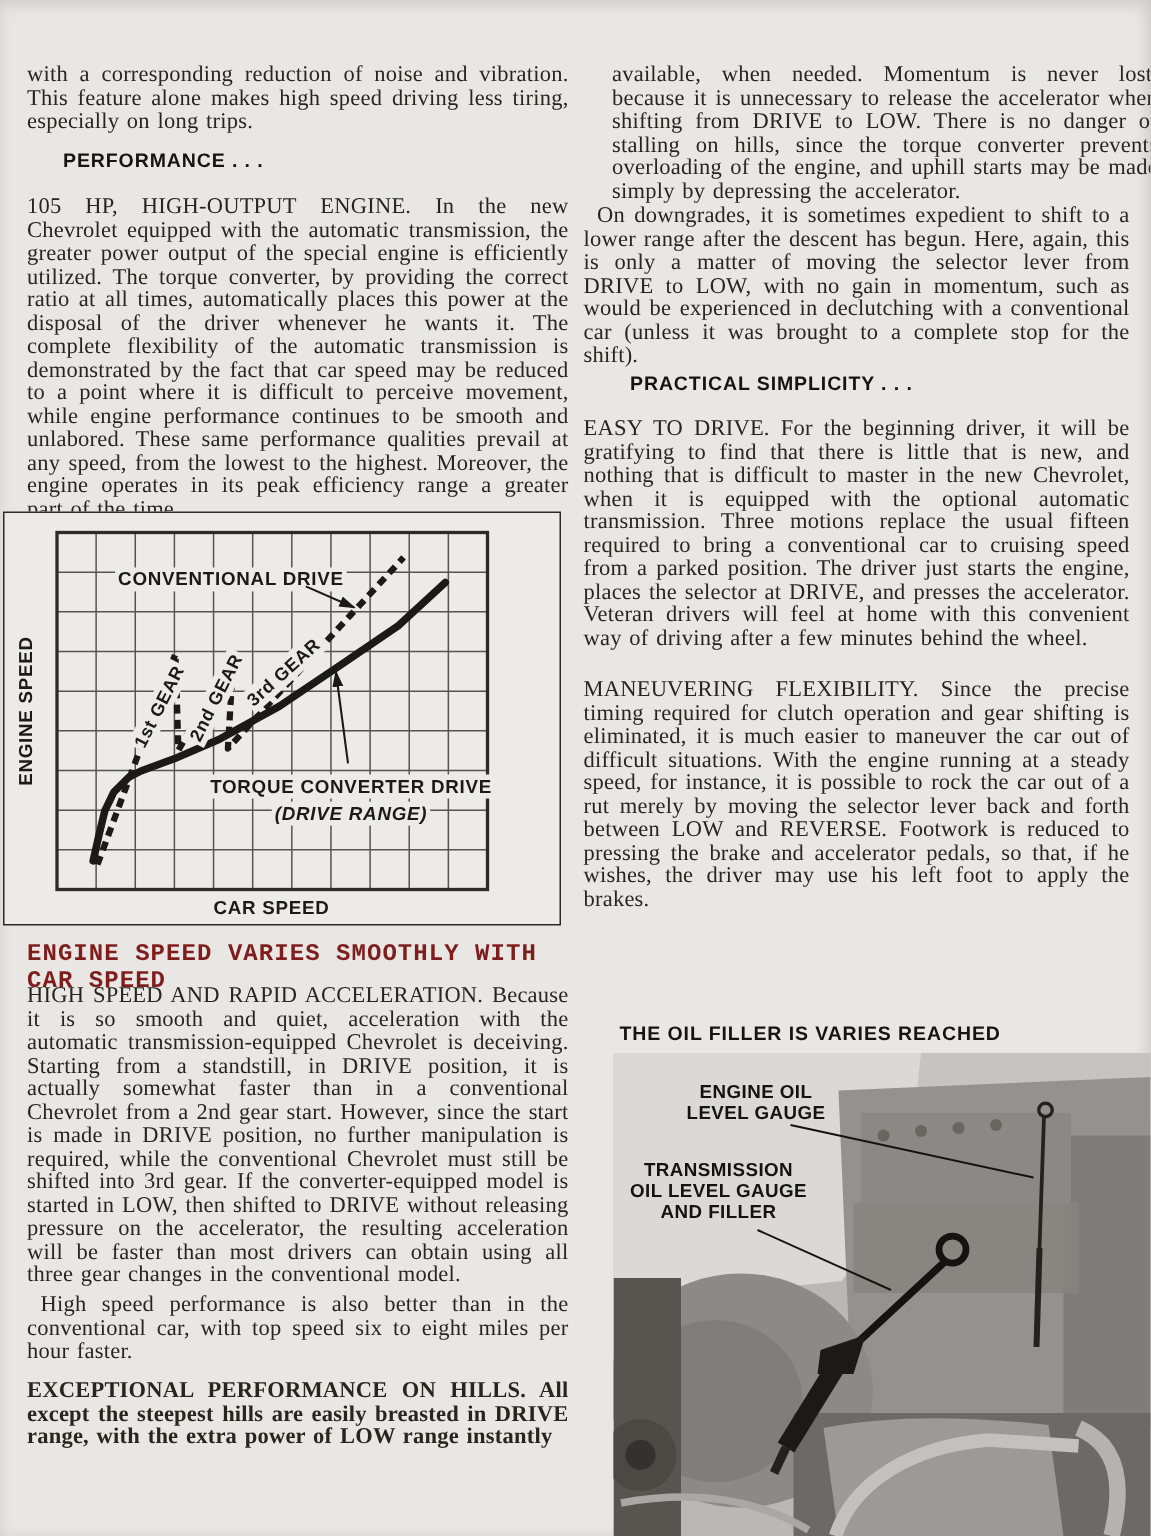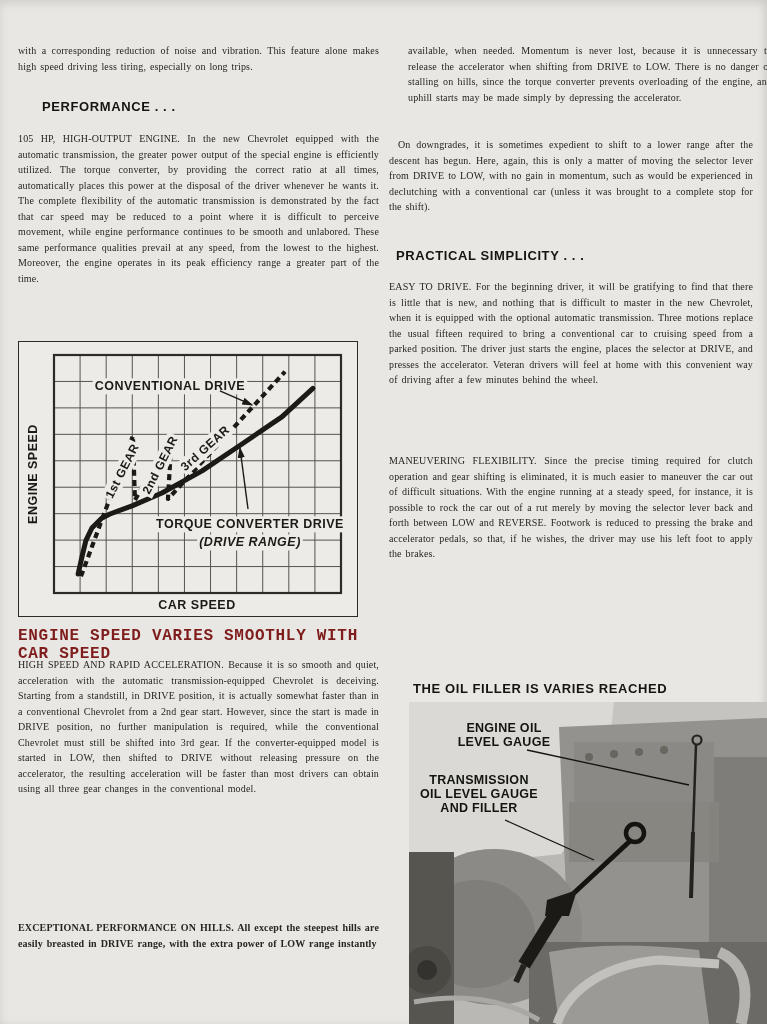--- a/index.html
+++ b/index.html
@@ -6,33 +6,33 @@
   .page {
     position:relative; width:767px; height:1024px;
     background:#e9e7e3;
     font-family:"Liberation Serif", serif;
     color:#26261f;
     overflow:hidden;
     box-shadow: inset 0 4px 10px rgba(0,0,0,0.08), inset -4px 0 10px rgba(0,0,0,0.05);
   }
   p.body {
     position:absolute; margin:0;
-    font-size:10px; line-height:15.5px;
+    font-size:15px; line-height:15.5px;
     text-align:justify; letter-spacing:0.15px; word-spacing:1.2px;
   }
   p.indent { text-indent:9px; }
   .head {
     position:absolute; margin:0;
     font-family:"Liberation Sans", sans-serif;
     font-weight:bold; font-size:13px;
     letter-spacing:0.6px; color:#15150f;padding-left:24px;
   }
   .chart-box {
-    position:absolute; left:18px; top:341px;
-    width:340px; height:276px;
+    position:absolute; left:2px; top:341px;
+    width:372px; height:276px;
     border:1.6px solid #2c2b27;
     background:#edebe7;
     box-sizing:border-box;
   }
   .chart-box svg { position:absolute; left:0; top:0; }
   .axis-label, .anno-text {
     font-family:"Liberation Sans", sans-serif;
     font-weight:bold; fill:#1b1a16; letter-spacing:0.5px;
   }
   .axis-label { font-size:12.5px; }
@@ -128,28 +128,29 @@
         </g>
       <text class="axis-label" transform="translate(18,132) rotate(-90)" text-anchor="middle">ENGINE SPEED</text>
       <text class="axis-label" x="178" y="267" text-anchor="middle">CAR SPEED</text>
     </svg>
   </div>
 
   <p class="caption">ENGINE SPEED VARIES SMOOTHLY WITH CAR SPEED</p>
 
   <p class="body" style="left:18px; top:657px; width:361px;">HIGH SPEED AND RAPID ACCELERATION.  Because it is so smooth and quiet, acceleration with the automatic transmission-equipped Chevrolet is deceiving.  Starting from a standstill, in DRIVE position, it is actually somewhat faster than in a conventional Chevrolet from a 2nd gear start.  However, since the start is made in DRIVE position, no further manipulation is required, while the conventional Chevrolet must still be shifted into 3rd gear.  If the converter-equipped model is started in LOW, then shifted to DRIVE without releasing pressure on the accelerator, the resulting acceleration will be faster than most drivers can obtain using all three gear changes in the conventional model.</p>
 
+  <p class="body indent" style="left:18px; top:863px; width:361px;">High speed performance is also better than in the conventional car, with top speed six to eight miles per hour faster.</p>
 
   <p class="body" style="left:18px; top:920px; width:361px;font-weight:bold;">EXCEPTIONAL PERFORMANCE ON HILLS.  All except the steepest hills are easily breasted in DRIVE range, with the extra power of LOW range instantly</p>
 
   <p class="body" style="left:408px; top:43px; width:364px;">available, when needed.  Momentum is never lost, because it is unnecessary to release the accelerator when shifting from DRIVE to LOW.  There is no danger of stalling on hills, since the torque converter prevents overloading of the engine, and uphill starts may be made simply by depressing the accelerator.</p>
 
   <p class="body indent" style="left:389px; top:137px; width:364px;">On downgrades, it is sometimes expedient to shift to a lower range after the descent has begun.  Here, again, this is only a matter of moving the selector lever from DRIVE to LOW, with no gain in momentum, such as would be experienced in declutching with a conventional car (unless it was brought to a complete stop for the shift).</p>
 
-  <h2 class="head" style="left:372px; top:248px;">PRACTICAL SIMPLICITY . . .</h2>
+  <h2 class="head" style="left:396px; top:248px;">PRACTICAL SIMPLICITY . . .</h2>
 
   <p class="body" style="left:389px; top:279px; width:364px;">EASY TO DRIVE.  For the beginning driver, it will be gratifying to find that there is little that is new, and nothing that is difficult to master in the new Chevrolet, when it is equipped with the optional automatic transmission.  Three motions replace the usual fifteen required to bring a conventional car to cruising speed from a parked position.  The driver just starts the engine, places the selector at DRIVE, and presses the accelerator.  Veteran drivers will feel at home with this convenient way of driving after a few minutes behind the wheel.</p>
 
   <p class="body" style="left:389px; top:453px; width:364px;">MANEUVERING FLEXIBILITY.  Since the precise timing required for clutch operation and gear shifting is eliminated, it is much easier to maneuver the car out of difficult situations.  With the engine running at a steady speed, for instance, it is possible to rock the car out of a rut merely by moving the selector lever back and forth between LOW and REVERSE.  Footwork is reduced to pressing the brake and accelerator pedals, so that, if he wishes, the driver may use his left foot to apply the brakes.</p>
 
 
   <h2 class="head" style="left:389px; top:681px;">THE OIL FILLER IS VARIES REACHED</h2>
 
   <div class="photo">
     <svg width="380" height="322" viewBox="0 0 380 322">

